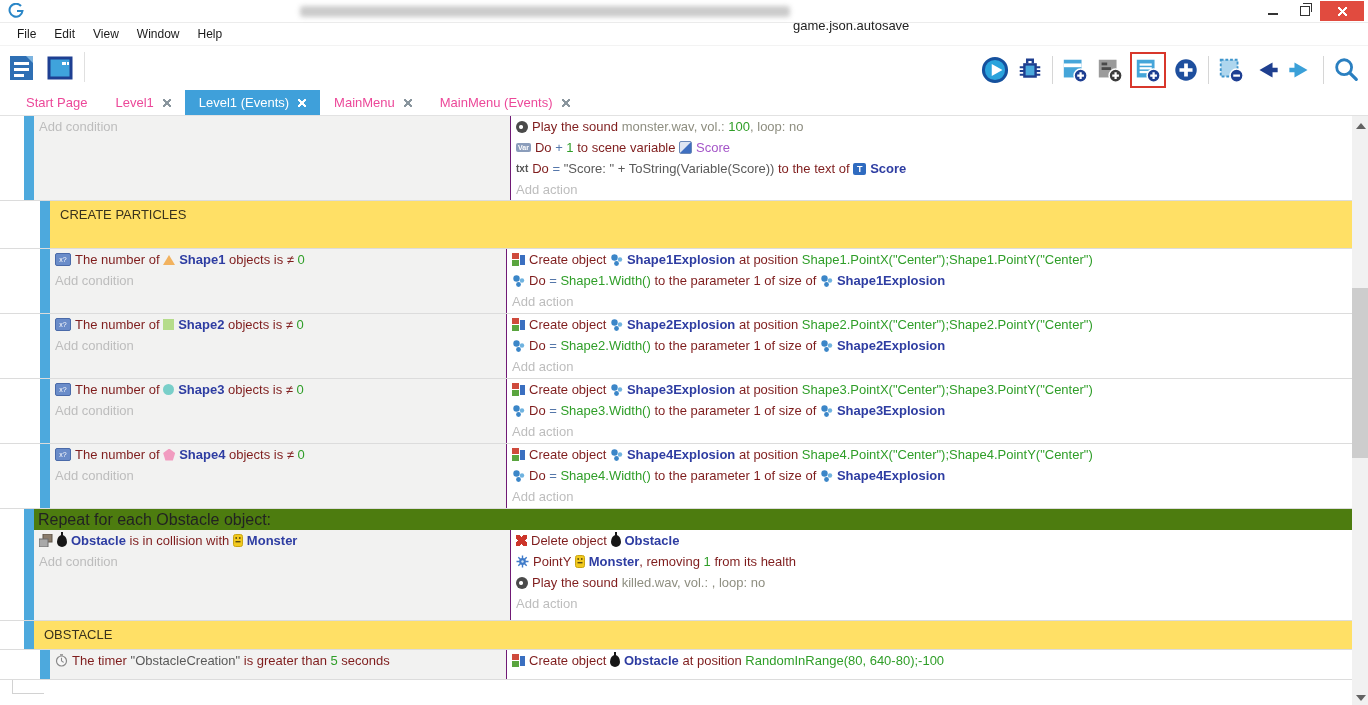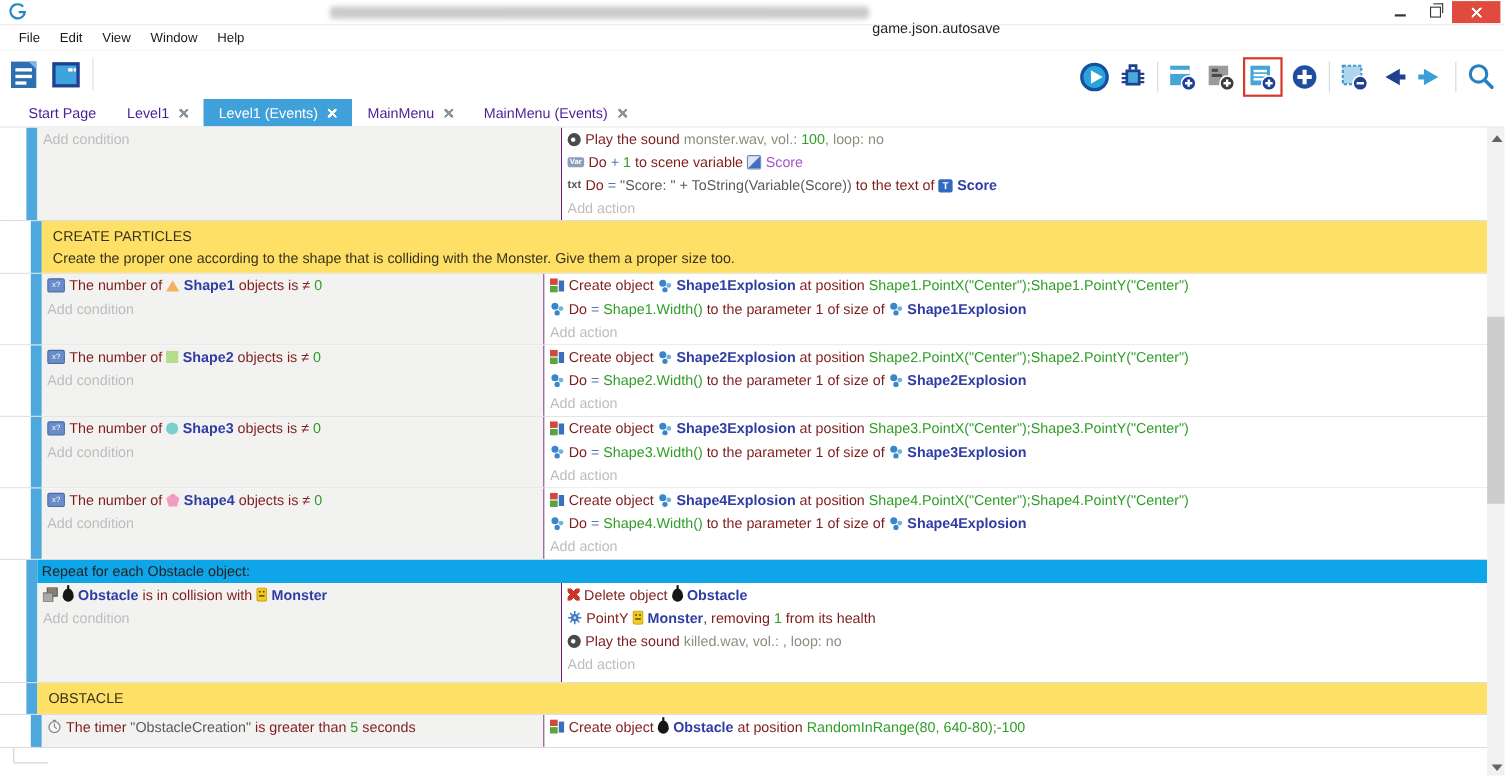--- a/index.html
+++ b/index.html
@@ -26,35 +26,35 @@
   
   .toolbar{height:44px;background:#fff;position:relative}
   .tb-left{position:absolute;left:6px;top:6px;display:flex;gap:6px}
   .tb-right{position:absolute;right:6px;top:6px;display:flex;align-items:center;gap:3px}
   .tbbtn{width:32px;height:32px;display:flex;align-items:center;justify-content:center}
   .tbsep{width:1px;height:28px;background:#d6d6d6;margin:0 3px}
   .tb-hl{border:2px solid #d8372b;padding:0;margin:0 1px}
   .tbsep-l{width:1px;height:30px;background:#e0e0e0;margin-left:2px}
   
   .tabbar{height:25px;background:#fff;display:flex;align-items:stretch;padding-left:12px}
-  .tab{display:flex;align-items:center;gap:9px;padding:0 14px;font-size:13px;color:#4c1d95;white-space:nowrap}
+  .tab{display:flex;align-items:center;gap:9px;padding:0 14px;font-size:13px;color:#ec4899;white-space:nowrap}
   .tab.active{background:#3fa0da;color:#fff}
   .tabx{display:inline-block;width:8px;height:8px;
     background:linear-gradient(45deg,transparent 40%,#8a969e 40% 60%,transparent 60%),
                linear-gradient(-45deg,transparent 40%,#8a969e 40% 60%,transparent 60%)}
   .tab.active .tabx{background:linear-gradient(45deg,transparent 40%,#fff 40% 60%,transparent 60%),
                linear-gradient(-45deg,transparent 40%,#fff 40% 60%,transparent 60%)}
   
   .sheet{position:relative;height:592px;background:#fff;border-top:1px solid #e2e2e2;overflow:hidden}
   .rows{position:absolute;left:0;top:0;width:1352px}
   .erow{display:flex;position:relative;box-sizing:border-box;border-bottom:1px solid #dcdcdc;background:#fff}
-  .lvl0{padding-left:24px}.lvl1{padding-left:28px}
+  .lvl0{padding-left:24px}.lvl1{padding-left:40px}
   .bar{width:10px;background:#4da9dd;flex:none}
   .ewrap{flex:1;display:flex;flex-direction:column;min-width:0}
-  .eheader{height:21px;line-height:21px;font-size:13px;color:#222;background:#0ea5e9;padding-left:4px;white-space:nowrap}
+  .eheader{height:21px;line-height:21px;font-size:16px;color:#222;background:#4d7c0f;padding-left:4px;white-space:nowrap}
   .cells{flex:1;display:flex;min-height:0}
   .cond{background:#f2f2f1;border-right:1px solid #701a75;flex:none;overflow:hidden}
   .lvl0 .cond{width:476px}.lvl1 .cond{width:456px}
   .act{flex:1;background:#fff;min-width:0;overflow:hidden}
   .line{display:flex;align-items:center;white-space:pre;height:21px;padding-left:5px;font-size:13px;overflow:hidden}
   .s-p{color:#7f1d1d}.s-dim{color:#bdbdbd}.s-obj{color:#2e3da2;font-weight:bold}
   .s-expr{color:#2f9e28}.s-op{color:#5577aa}.s-res{color:#8e8e80}
   .s-var{color:#a455c8}.s-str{color:#5a5a5a}
   .cbody{flex:1;background:#ffe066;padding:4px 8px 0 10px;min-width:0}
   .cline{font-size:13px;line-height:20px;color:#39321d;white-space:nowrap;overflow:hidden}
@@ -263,21 +263,20 @@
               <div class="line"><span class="ic ic-txt">txt</span><span class="s-p">Do </span><span class="s-op">= </span><span class="s-str">"Score: " + ToString(Variable(Score))</span><span class="s-p"> to the text of </span><span class="ic ic-textobj">T</span><span class="s-obj">Score</span></div>
               <div class="line"><span class="s-dim">Add action</span></div>
             </div>
           </div>
         </div>
       </div>
       <div class="erow lvl1 comment" style="height: 48px;">
         <div class="bar"></div>
         <div class="cbody">
           <div class="cline">CREATE PARTICLES</div>
-          <div class="cline">Create the proper one according to the shape that is colliding with the Monster. Give them a proper size too.</div>
         </div>
       </div>
       <div class="erow lvl1 event" style="height: 65px;">
         <div class="bar"></div>
         <div class="ewrap">
           <div class="cells">
             <div class="cond">
               <div class="line"><span class="ic ic-count">x?</span><span class="s-p">The number of </span><span class="ic ic-tri"></span><span class="s-obj">Shape1</span><span class="s-p"> objects is ≠ </span><span class="s-expr">0</span></div>
               <div class="line"><span class="s-dim">Add condition</span></div>
             </div>

